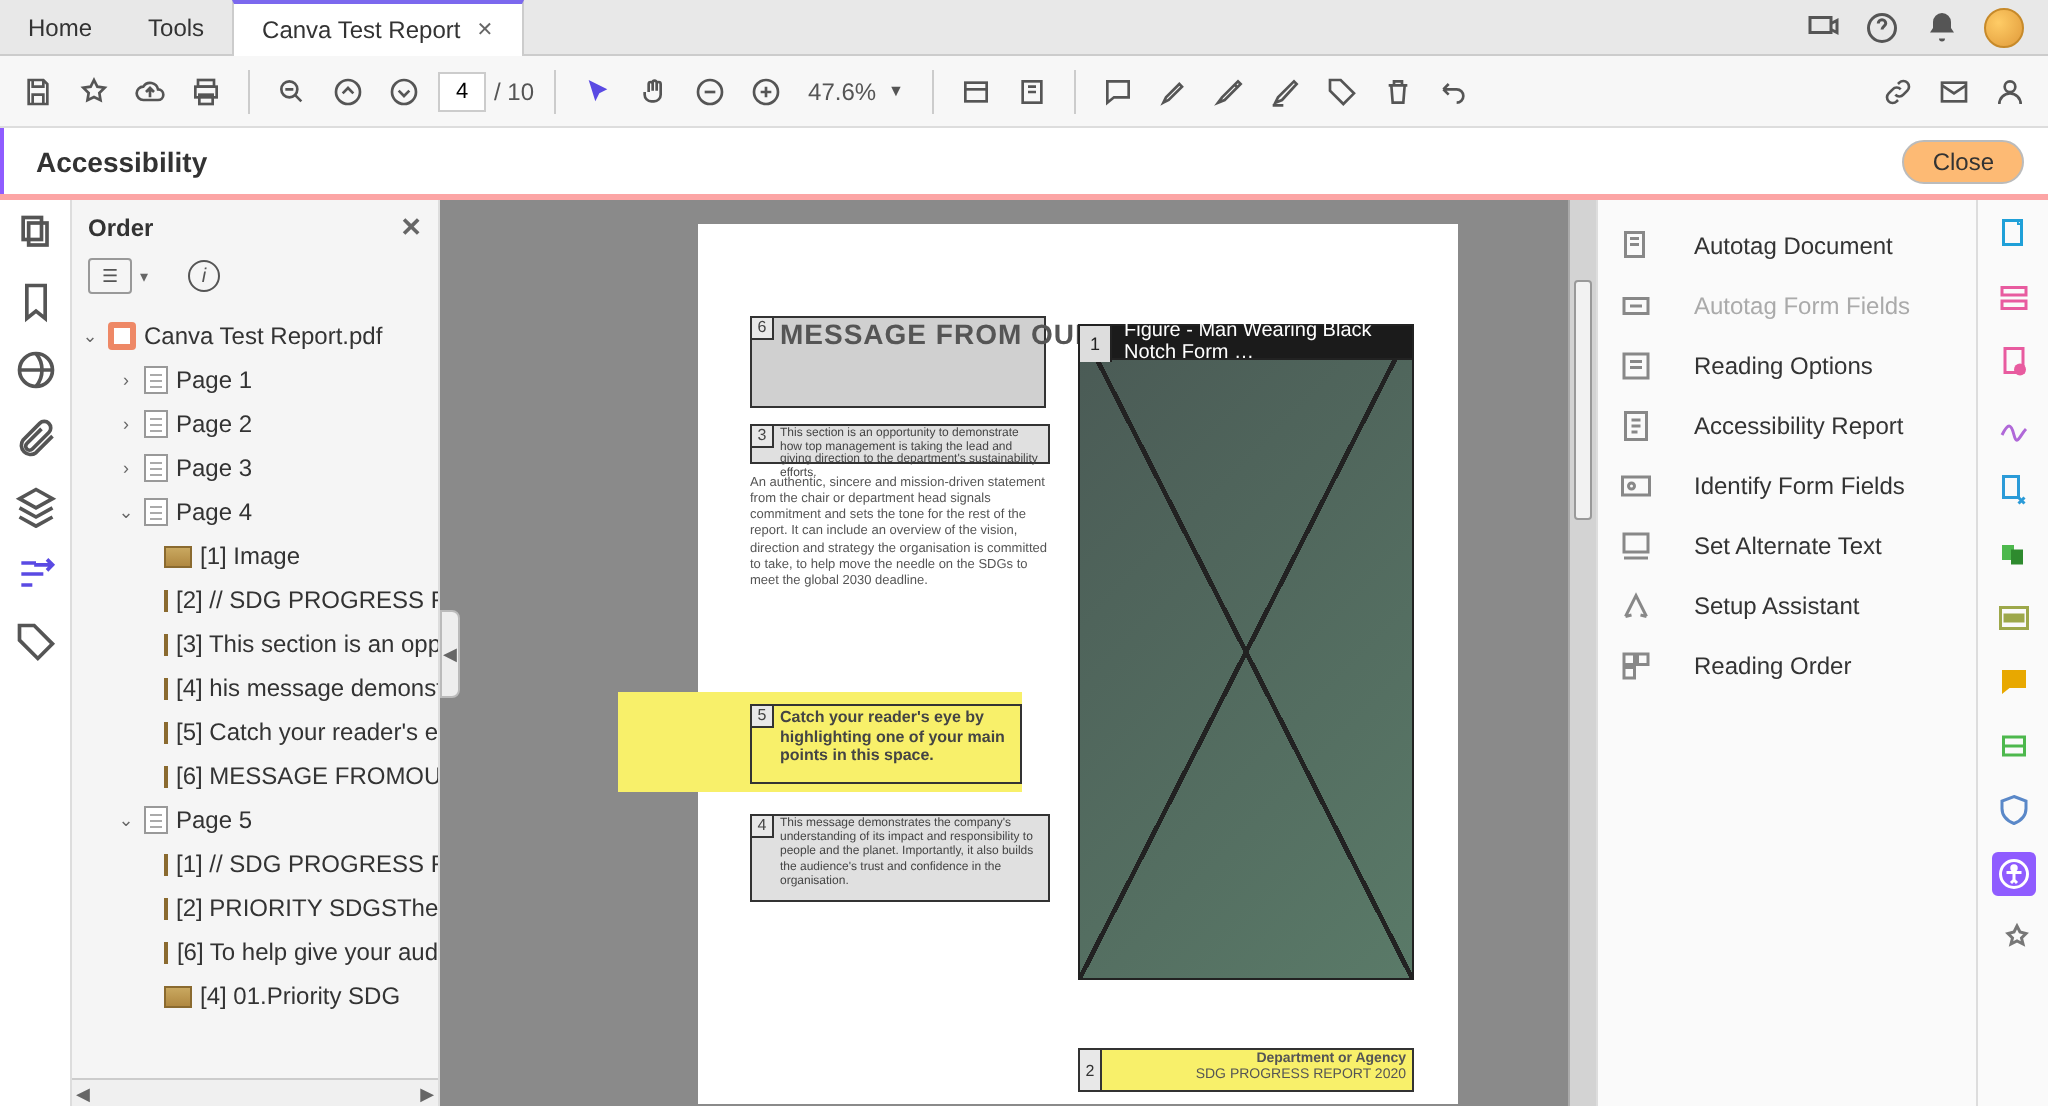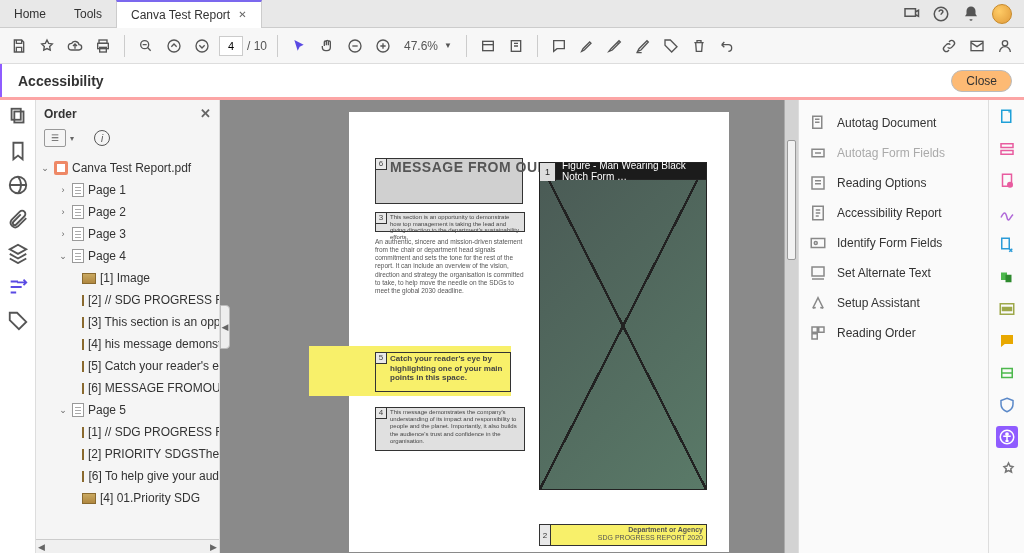--- a/index.html
+++ b/index.html
@@ -42,21 +42,21 @@
 .pgIcon{width:12px;height:14px;border:1px solid #999;background:#fff;margin:0 4px;position:relative}
 .pgIcon:before{content:"";position:absolute;top:3px;left:2px;right:2px;height:1px;background:#aaa;box-shadow:0 3px 0 #aaa,0 6px 0 #aaa}
 .tagIcon{width:14px;height:11px;background:linear-gradient(#c9a860,#b08840);border:1px solid #8a6a2f;margin:0 4px}
 .scrollbar-h{height:14px;border-top:1px solid #ccc;background:#f0f0f0;display:flex;align-items:center;justify-content:space-between;padding:0 2px}
 .scrollbar-h .arr{font-size:9px;color:#666;cursor:pointer}
 .center{flex:1;background:#8a8a8a;position:relative;display:flex;justify-content:center}
 .center .handle{position:absolute;top:50%;transform:translateY(-50%);width:10px;height:44px;background:#eee;border:1px solid #bbb;display:flex;align-items:center;justify-content:center;font-size:9px;color:#666;cursor:pointer}
 .center .handle.l{left:0;border-radius:0 4px 4px 0}
 .center .handle.r{right:0;border-radius:4px 0 0 4px}
 .toolspanel{width:190px;background:#fafafa;border-left:1px solid #ddd;display:flex;flex-direction:column;padding-top:8px}
-.titem{display:flex;align-items:center;gap:10px;padding:6px 10px;cursor:pointer;color:#333}
+.titem{display:flex;align-items:center;gap:20px;padding:6px 10px;cursor:pointer;color:#333}
 .titem.dis{color:#aaa;cursor:default}
 .titem .ti{width:18px;height:18px;display:flex;align-items:center;justify-content:center;color:#888}
 .rightcol{width:36px;background:#fafafa;border-left:1px solid #ddd;display:flex;flex-direction:column;align-items:center;padding-top:6px;gap:10px}
 .rightcol .rc{width:22px;height:22px;border-radius:3px;cursor:pointer;display:flex;align-items:center;justify-content:center}
 .rc.teal{background:none;color:#1fa0d8}
 .rc.pink{color:#e85b9f}
 .rc.purple{color:#b068d8}
 .rc.blue{color:#2b9bd8}
 .rc.green{color:#4db84d}
 .rc.olive{color:#9da84a}

